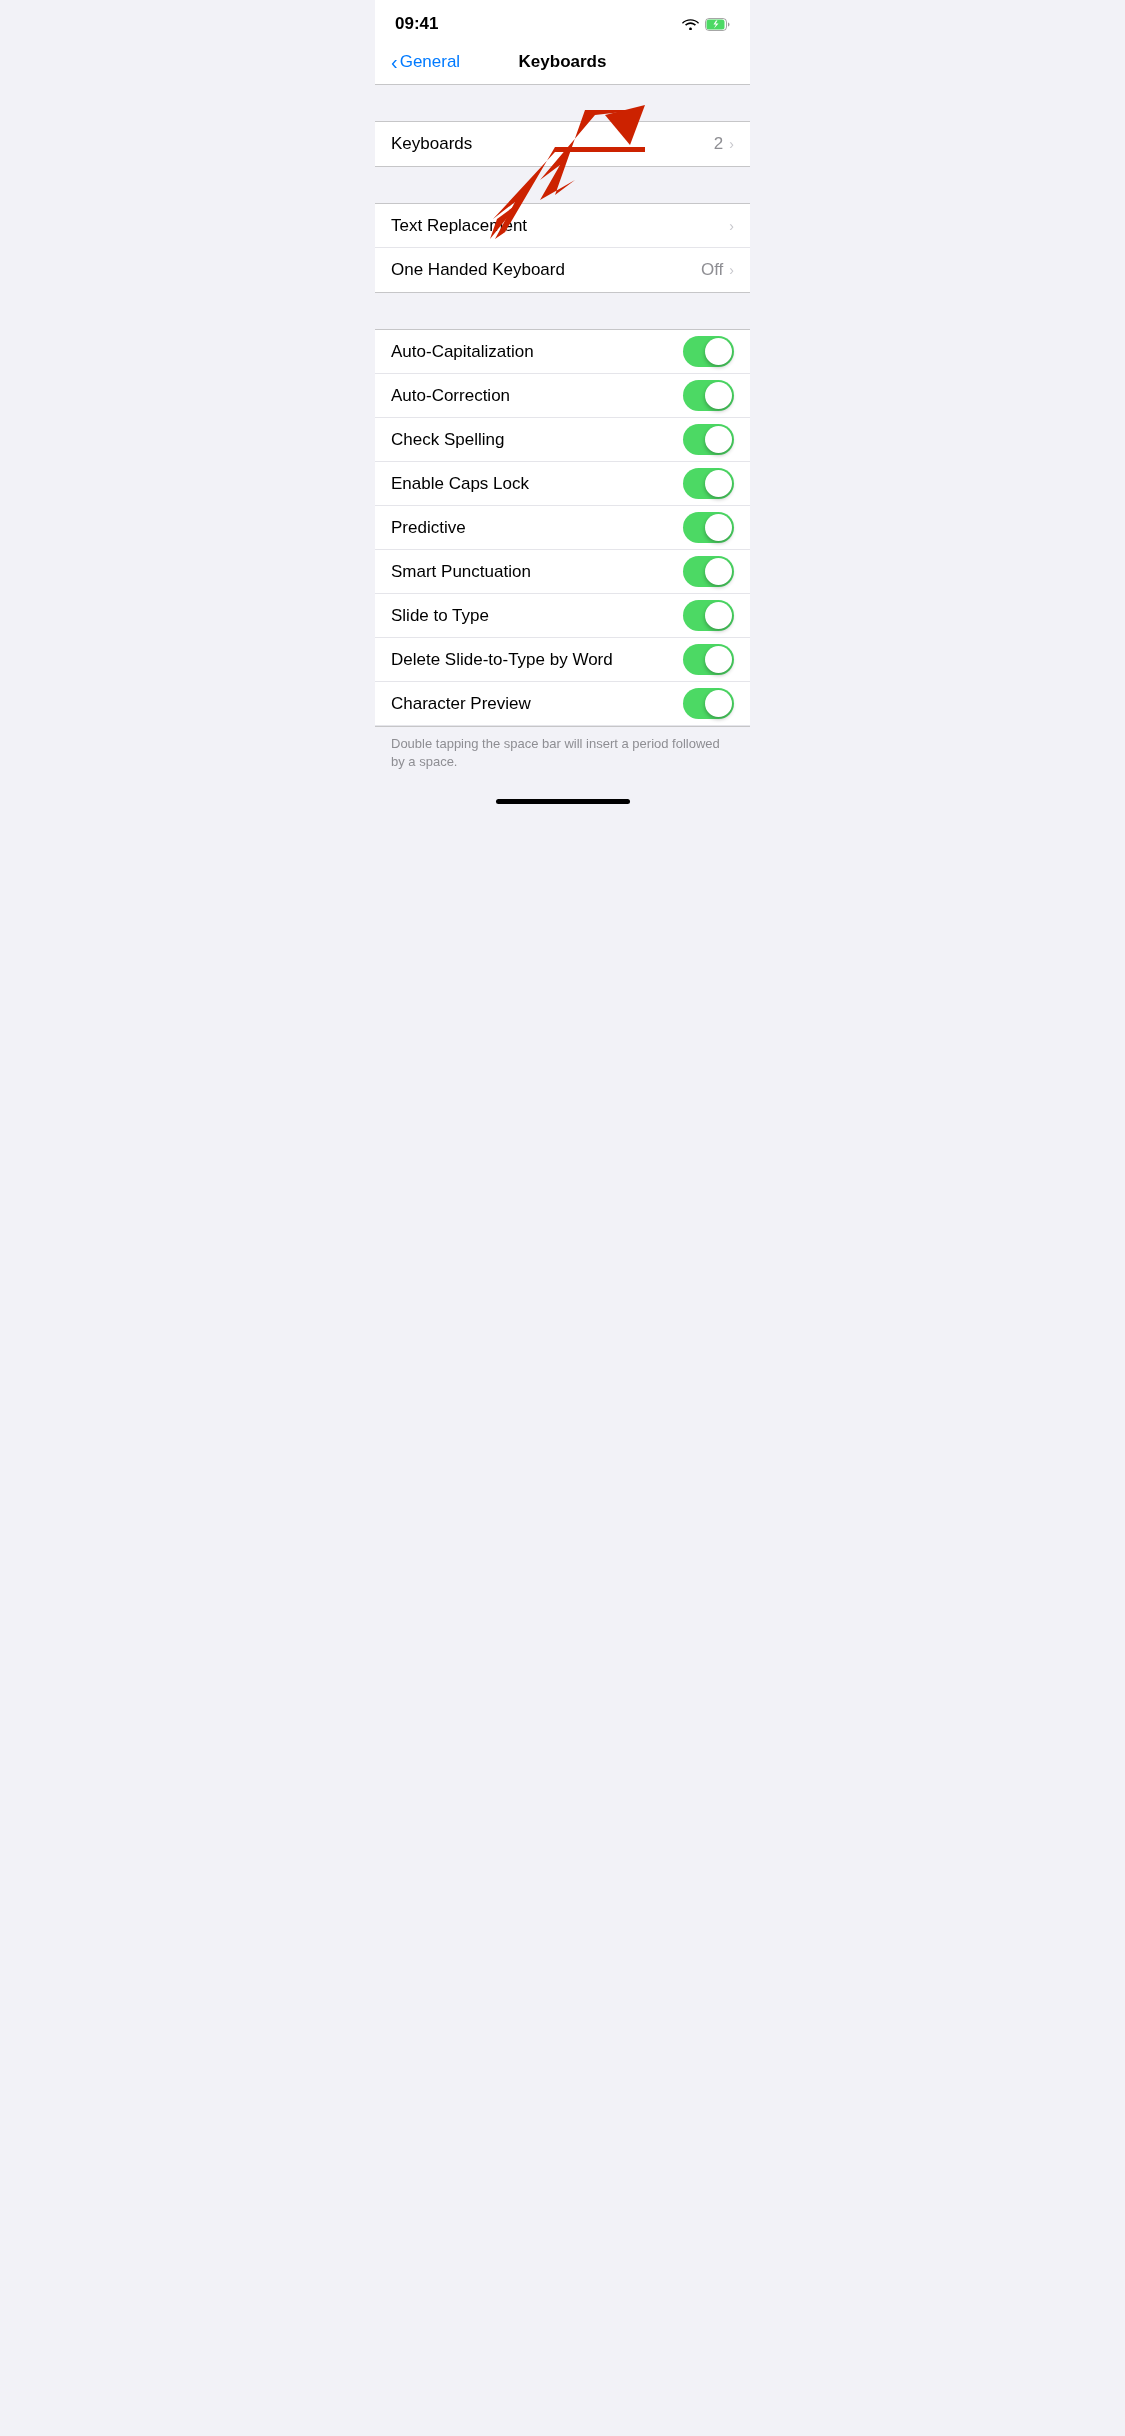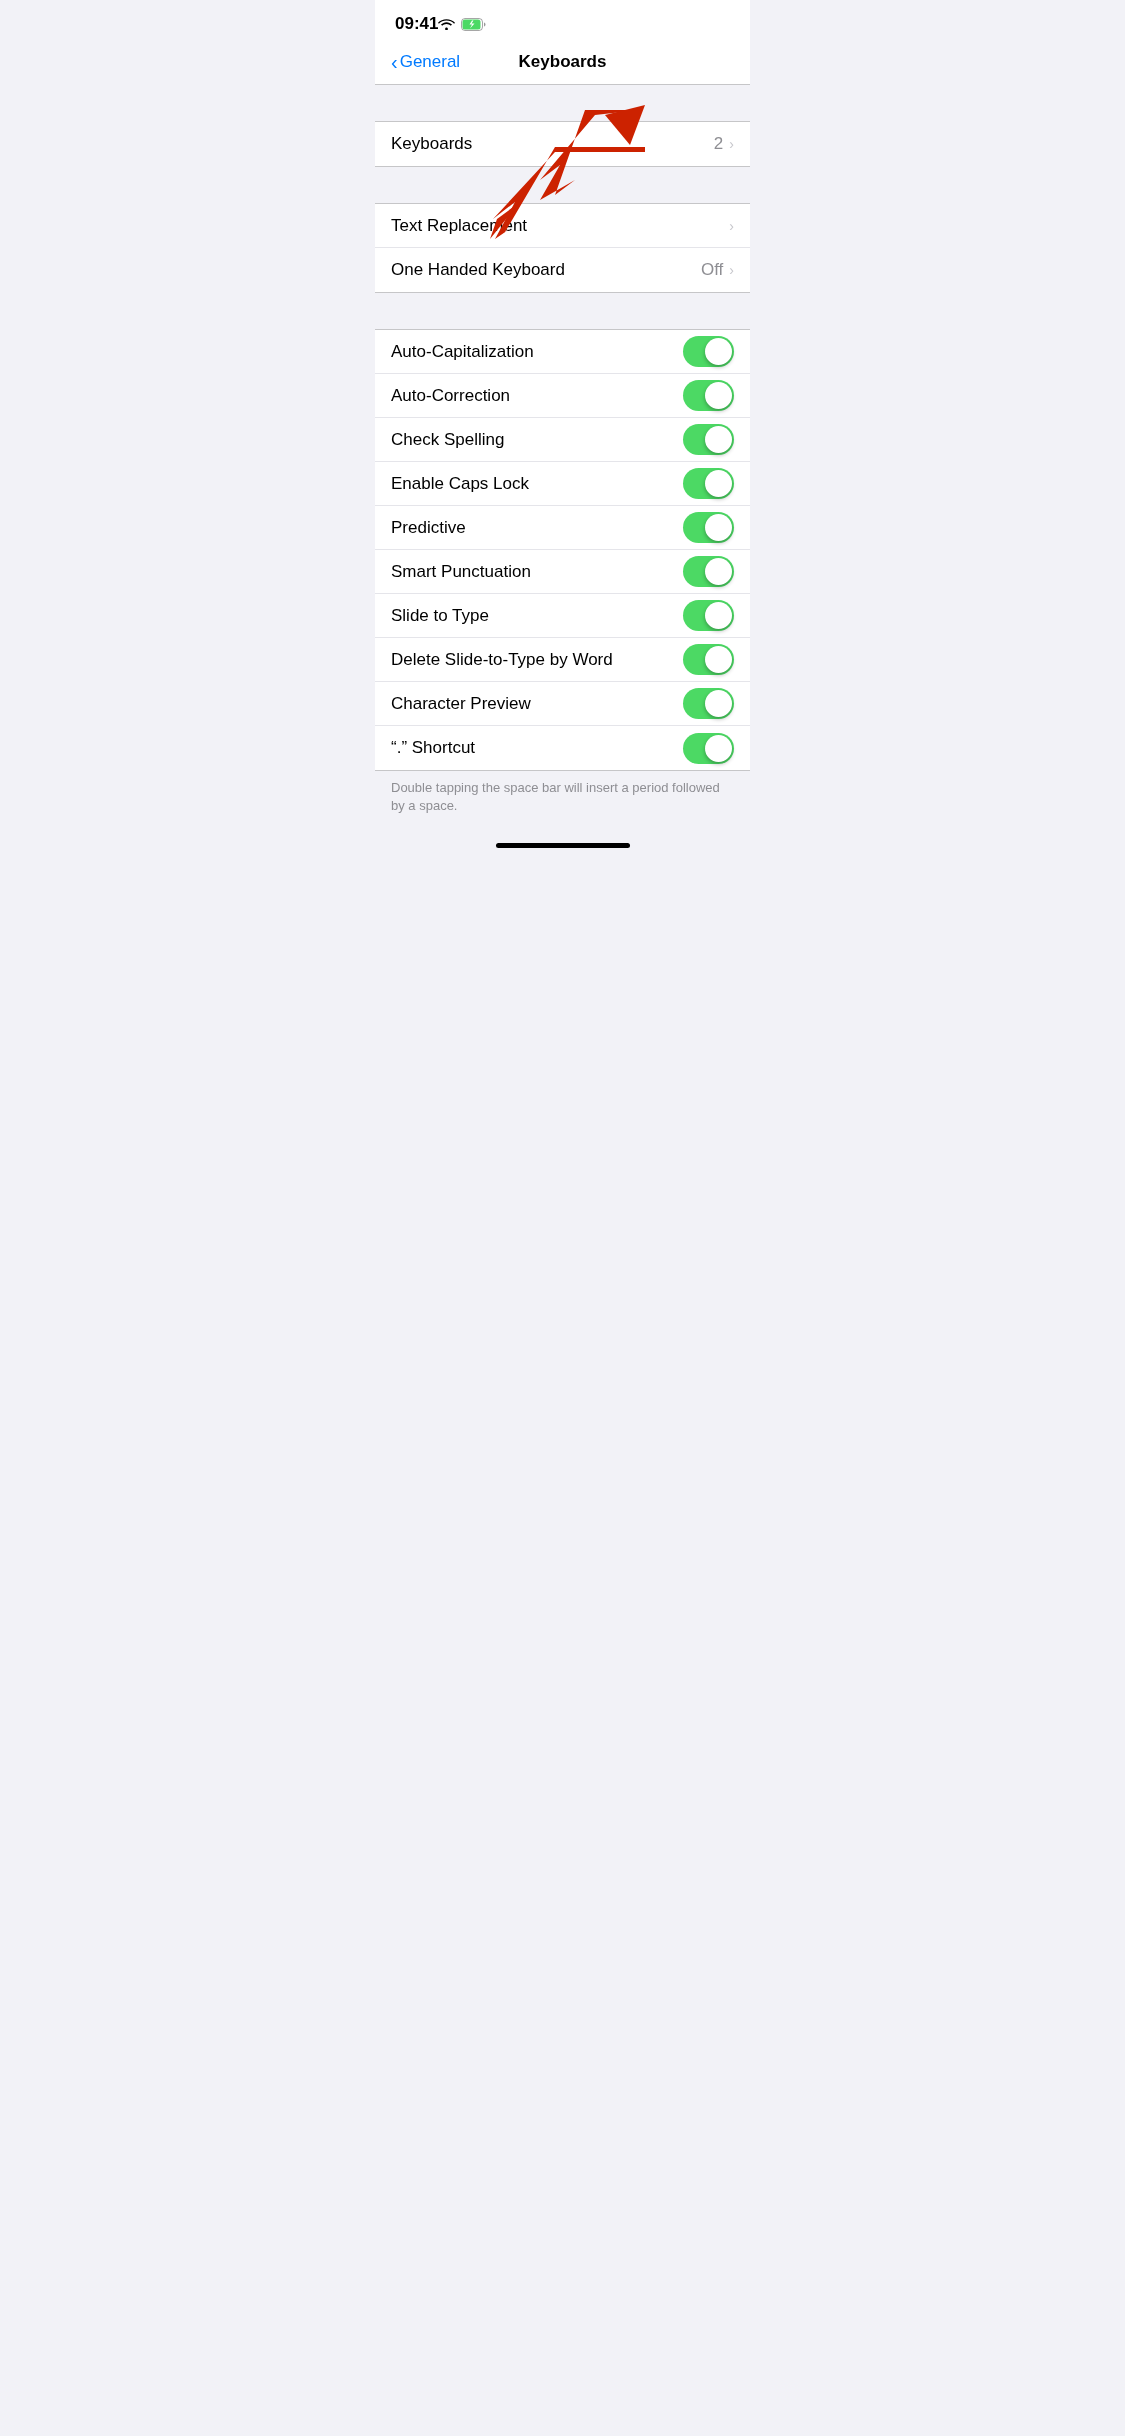--- a/index.html
+++ b/index.html
@@ -16,20 +16,21 @@
       width: 375px;
       min-height: 812px;
       margin: 0 auto;
       position: relative;
       overflow-x: hidden;
     }
 
     .status-bar {
       background: #ffffff;
       display: flex;
+      justify-content: space-between;
       align-items: center;
       padding: 14px 20px 10px 20px;
       height: 44px;
     }
 
     .status-time {
       font-size: 17px;
       font-weight: 600;
       color: #000;
     }
@@ -342,27 +343,19 @@
       </label>
     </div>
     <div class="settings-row" style="border-bottom: 1px solid rgb(229, 229, 234); justify-content: space-between;">
       <span class="row-label">Character Preview</span>
       <label class="toggle">
         <input type="checkbox" checked="" style="">
         <div class="toggle-track"></div>
         <div class="toggle-thumb"></div>
       </label>
     </div>
-    <div class="settings-row">
-      <span class="row-label">“.” Shortcut</span>
-      <label class="toggle">
-        <input type="checkbox" checked="" style="">
-        <div class="toggle-track"></div>
-        <div class="toggle-thumb"></div>
-      </label>
-    </div>
   </div>
 
 <div class="section-footer">Double tapping the space bar will insert a period followed by a space.</div>
 
 <div class="home-indicator">
   <div class="home-bar"></div>
 </div>
 
 </body></html>

